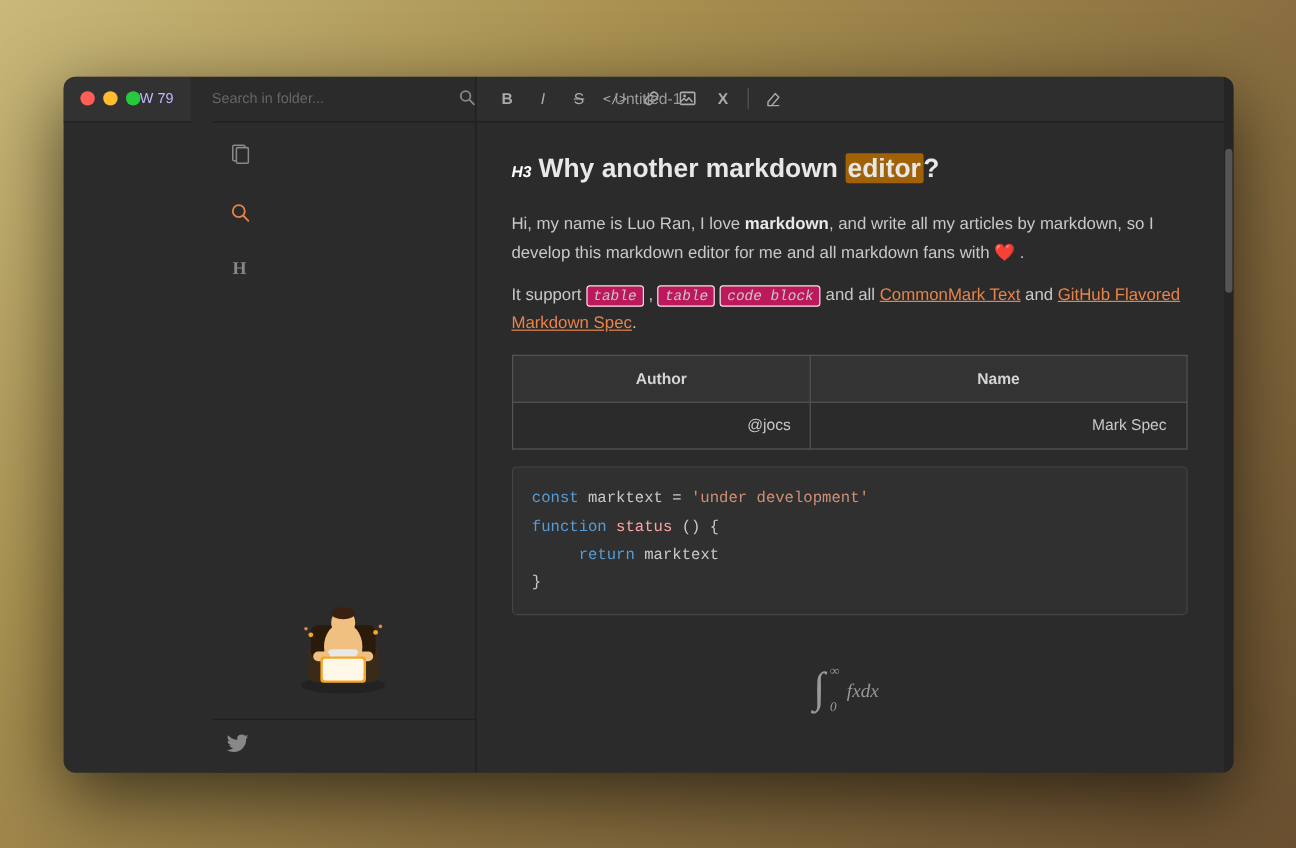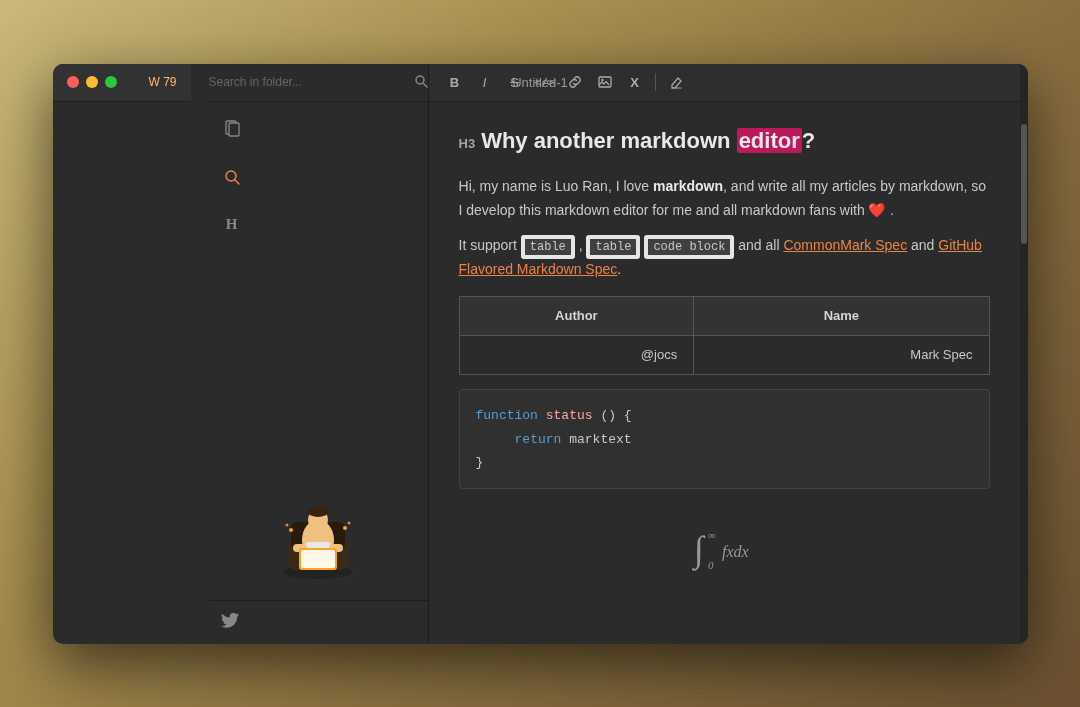--- a/index.html
+++ b/index.html
@@ -50,22 +50,21 @@
     .tl-green { background: #27c93f; }
     .titlebar-title {
       font-size: 13px;
       color: #999;
       position: absolute;
       left: 50%;
       transform: translateX(-50%);
     }
     .titlebar-right {
       font-size: 12px;
-      color: #fdba74;
-      margin-left: 32px;
+      color: #c4b5fd;
     }
     
     .main-layout {
       display: flex;
       flex: 1;
       overflow: hidden;
     }
     
     .sidebar {
       width: 220px;
@@ -171,50 +170,52 @@
       padding: 20px 30px;
       color: #d4d4d4;
       font-size: 14px;
       line-height: 1.7;
     }
     .editor-content::-webkit-scrollbar { width: 6px; }
     .editor-content::-webkit-scrollbar-track { background: #2b2b2b; }
     .editor-content::-webkit-scrollbar-thumb { background: #555; border-radius: 3px; }
     
     .heading-prefix {
-      color: #a3a3a3;
-      font-size: 13px;
+      color: #ffffff;
+      font-size: 13px;
+      font-style: italic;
       margin-right: 6px;
     }
     .h3-heading {
       font-size: 22px;
       font-weight: 700;
       color: #e8e8e8;
       margin-bottom: 16px;
       display: flex;
       align-items: baseline;
     }
     .h3-heading .highlighted {
-      background: #be185d;
+      background: #a16207;
       padding: 0 2px;
       border-radius: 2px;
     }
     .intro-paragraph {
       margin-bottom: 12px;
       color: #c8c8c8;
     }
     .bold-text { font-weight: 700; color: #e8e8e8; }
     .inline-code {
-      background: #404040;
-      border: 4px solid #e5e5e5;
+      background: #be185d;
+      border: 1px solid #e5e5e5;
       border-radius: 3px;
       padding: 1px 5px;
       font-family: 'Courier New', monospace;
       font-size: 12px;
       color: #c8c8c8;
+      font-style: italic;
     }
     .link-text {
       color: #e8834a;
       text-decoration: underline;
       cursor: pointer;
     }
     
     .md-table {
       width: 100%;
       border-collapse: collapse;
@@ -399,40 +400,46 @@
         <div class="h3-heading">
           <span class="heading-prefix">H3</span>
           <span>Why another markdown <span class="highlighted">editor</span>?</span>
         </div>
 
         <p class="intro-paragraph">
           <span>Hi, my name is Luo Ran, I love </span><span class="bold-text">markdown</span><span>, and write all my articles by markdown, so I develop this markdown editor for me and all markdown fans with ❤️ .</span>
         </p>
 
         <p class="intro-paragraph">
-          <span>It support </span><code class="inline-code">table</code><span> , </span><code class="inline-code">table</code><span> </span><code class="inline-code">code block</code><span> and all </span><a class="link-text">CommonMark Spec</a><span> and </span><a class="link-text" style="color:#e8834a;">GitHub Flavored Markdown Spec</a><span>.</span>
+          <span>It support </span><code class="inline-code">table</code><span> , </span><code class="inline-code">table</code><span> </span><code class="inline-code">code block</code><span> and all </span><a class="link-text">CommonMark Text</a><span> and </span><a class="link-text" style="color:#e8834a;">GitHub Flavored Markdown Spec</a><span>.</span>
         </p>
 
         <table class="md-table">
           <thead>
             <tr>
               <th>Author</th>
               <th>Name</th>
             </tr>
           </thead>
           <tbody>
             <tr>
               <td>@jocs</td>
               <td>Mark Spec</td>
             </tr>
           </tbody>
         </table>
 
         <div class="code-block">
           <div>
+            <span class="code-kw">const</span>
+            <span class="code-def"> marktext </span>
+            <span class="code-def">= </span>
+            <span class="code-str">'under development'</span>
+          </div>
+          <div>
             <span class="code-kw">function</span>
             <span class="code-def"> </span>
             <span class="code-fn">status</span>
             <span class="code-def"> () {</span>
           </div>
           <div>
             <span class="code-def">&nbsp;&nbsp;&nbsp;&nbsp;</span>
             <span class="code-kw">return</span>
             <span class="code-def"> marktext</span>
           </div>

